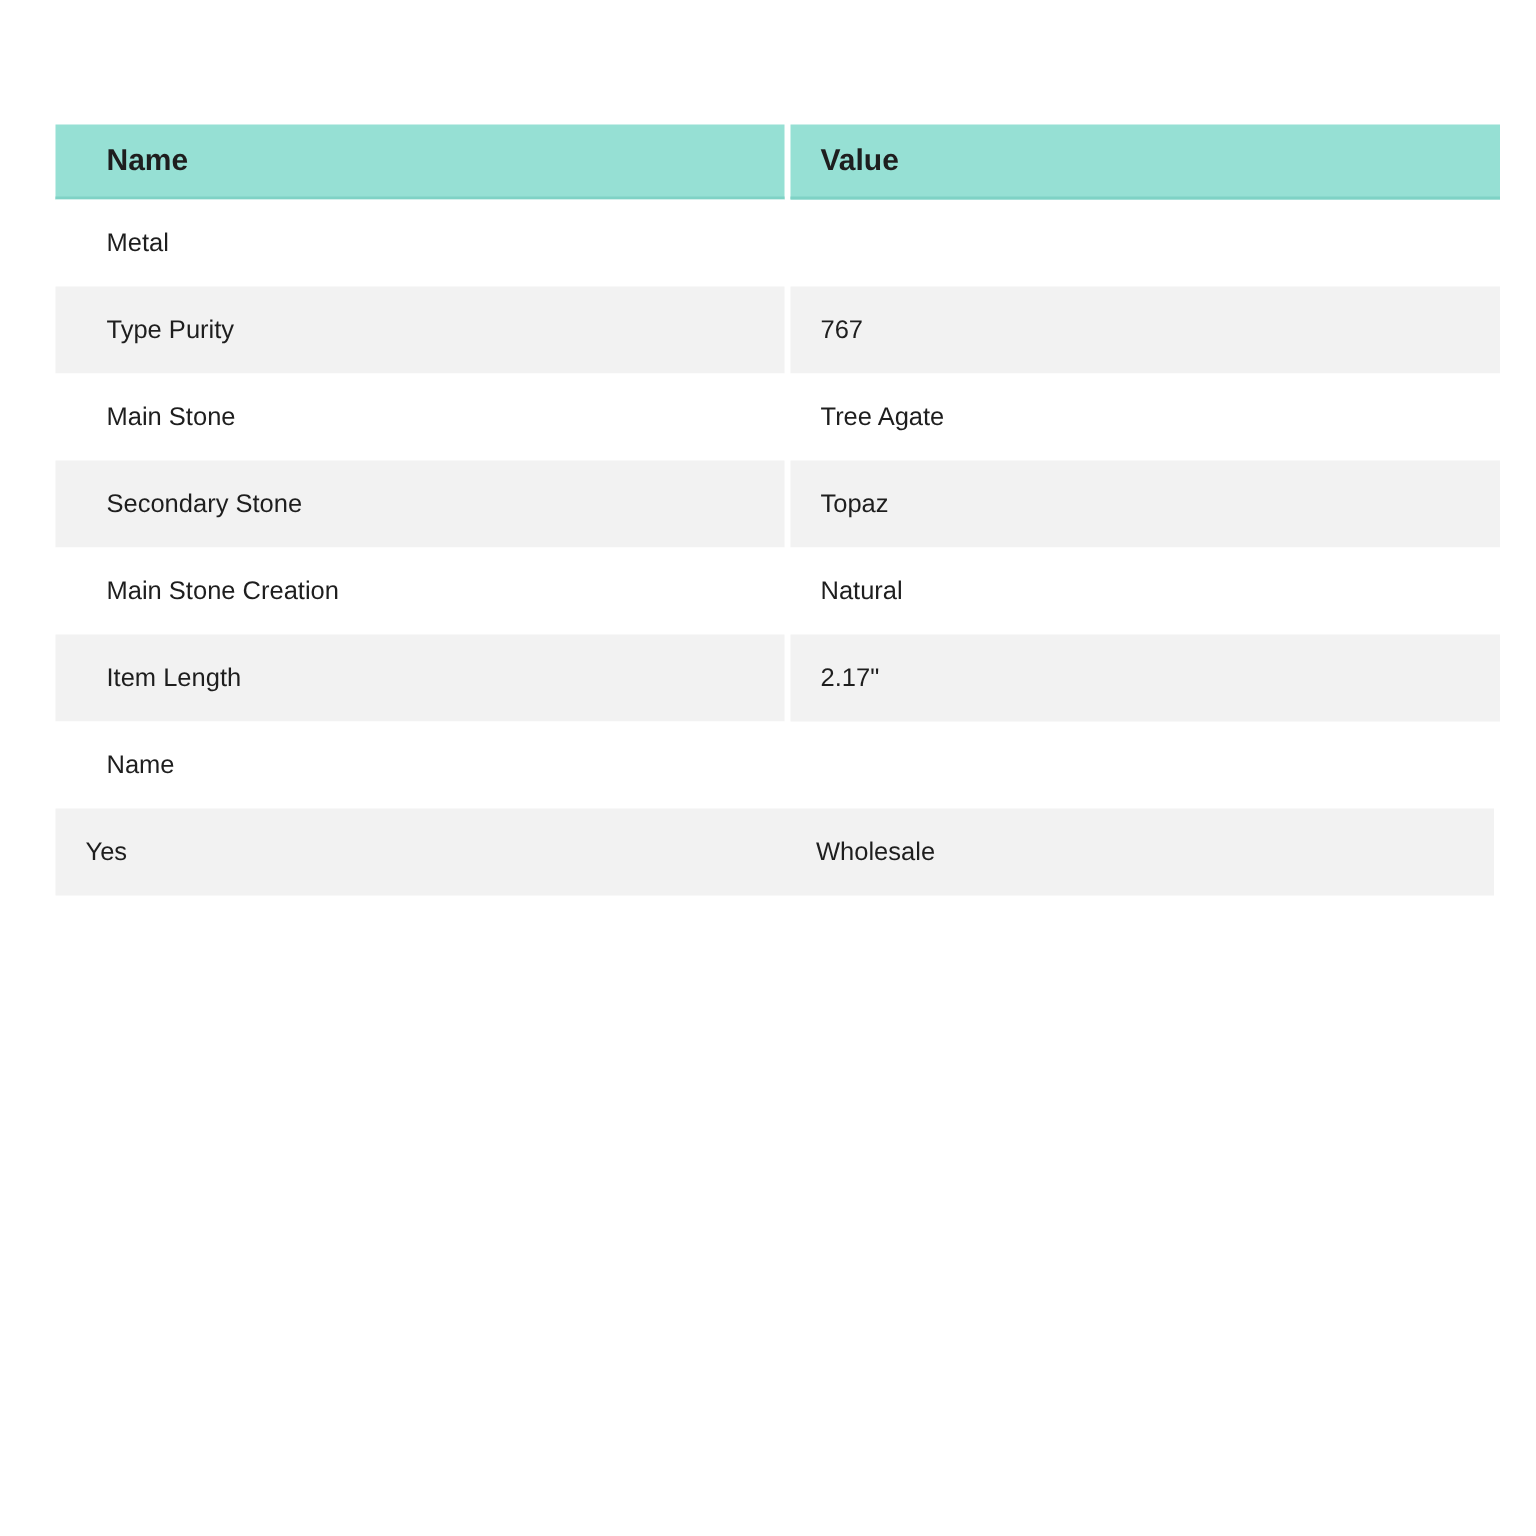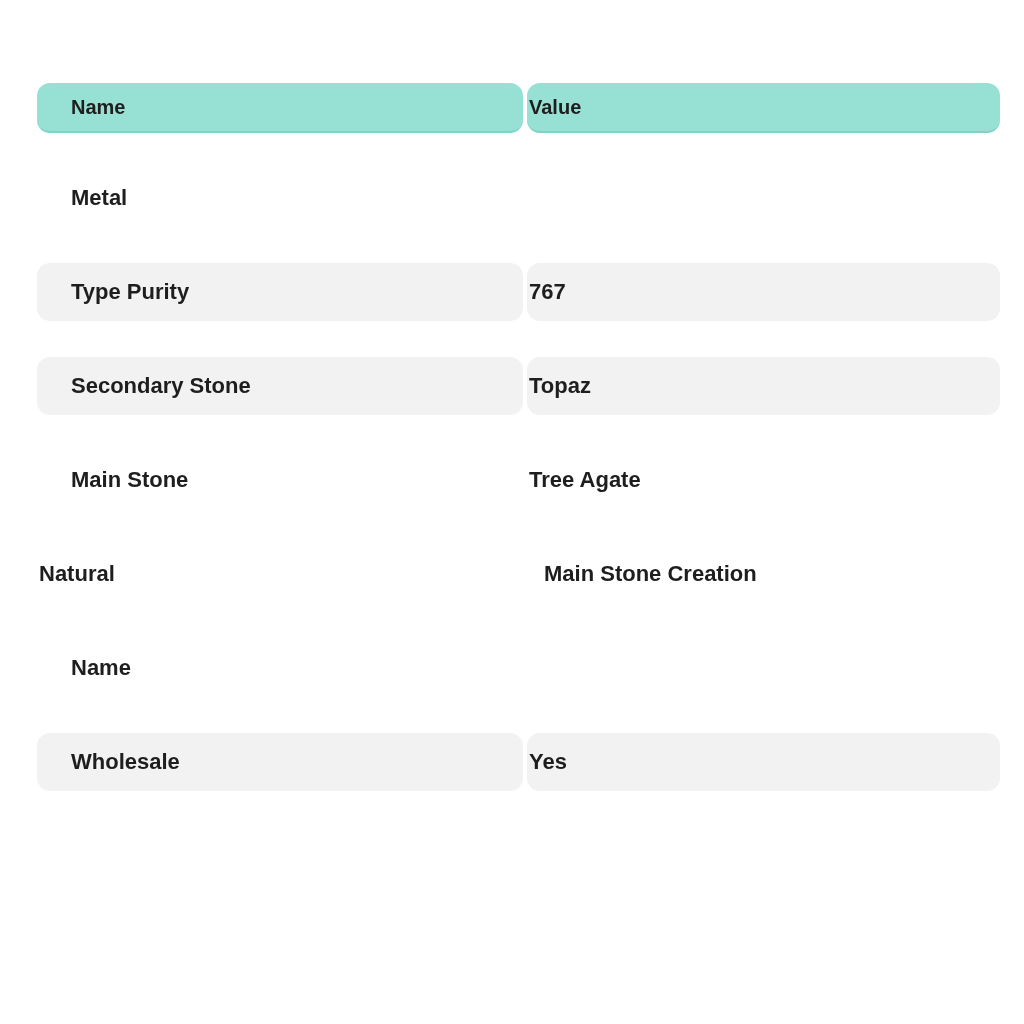--- a/index.html
+++ b/index.html
@@ -24,48 +24,46 @@
     width: 100%;
   }
 
   .cell {
     box-sizing: border-box;
     display: flex;
     align-items: center;
     color: var(--text, #1e1e1e);
     overflow: hidden;
     white-space: nowrap;
-    border-radius: 13px;
   }
 
   .name-col {
     width: 486px;
     flex: 0 0 486px;
     padding-left: 34px;
     margin-right: 4px; 
   }
 
   .value-col {
     flex: 1 1 auto;
-    padding-left: 2px;
+    padding-left: 20px;
   }
 
   .header-row .cell {
     height: 50px;
     background: var(--header-bg, #96e0d4);
     border-bottom: 2px solid var(--header-border, #7fd2c5);
     font-size: 20px;
     font-weight: 700;
   }
 
   .body-row .cell {
     height: 58px;
-    font-size: 22px;
-    font-weight: 700;
-    margin-top: 36px;
+    font-size: 17px;
+    font-weight: 400;
   }
 
   .body-row.even .cell { background: var(--row-even, #ffffff); }
   .body-row.odd  .cell { background: var(--row-odd, #f2f2f2); }
 </style>
 </head>
 <body style="background: rgb(255, 255, 255);">
 
 <div class="spec-table">
   <div class="row header-row">
@@ -73,33 +71,37 @@
     <div class="cell value-col">Value</div>
   </div>
   <div id="table-body">
       <div class="row body-row even">
         <div class="cell name-col">Metal</div>
       </div>
       <div class="row body-row odd">
         <div class="cell name-col">Type Purity</div>
         <div class="cell value-col">767</div>
       </div>
+      <div class="row body-row even">
+        <div class="cell name-col">Main Stone</div>
+        <div class="cell value-col">Tree Agate</div>
+      </div>
       <div class="row body-row odd">
         <div class="cell name-col">Secondary Stone</div>
         <div class="cell value-col">Topaz</div>
       </div>
       <div class="row body-row even">
-        <div class="cell name-col">Main Stone</div>
-        <div class="cell value-col">Tree Agate</div>
+        <div class="cell name-col">Main Stone Creation</div>
+        <div class="cell value-col">Natural</div>
       </div>
-      <div class="row body-row even">
-        <div class="cell value-col">Natural</div>
-        <div class="cell name-col">Main Stone Creation</div>
+      <div class="row body-row odd">
+        <div class="cell name-col">Item Length</div>
+        <div class="cell value-col">2.17"</div>
       </div>
       <div class="row body-row even">
         <div class="cell name-col">Name</div>
       </div>
       <div class="row body-row odd">
+        <div class="cell value-col">Yes</div>
         <div class="cell name-col">Wholesale</div>
-        <div class="cell value-col">Yes</div>
       </div>
     </div>
 </div>
 
 </body></html>

